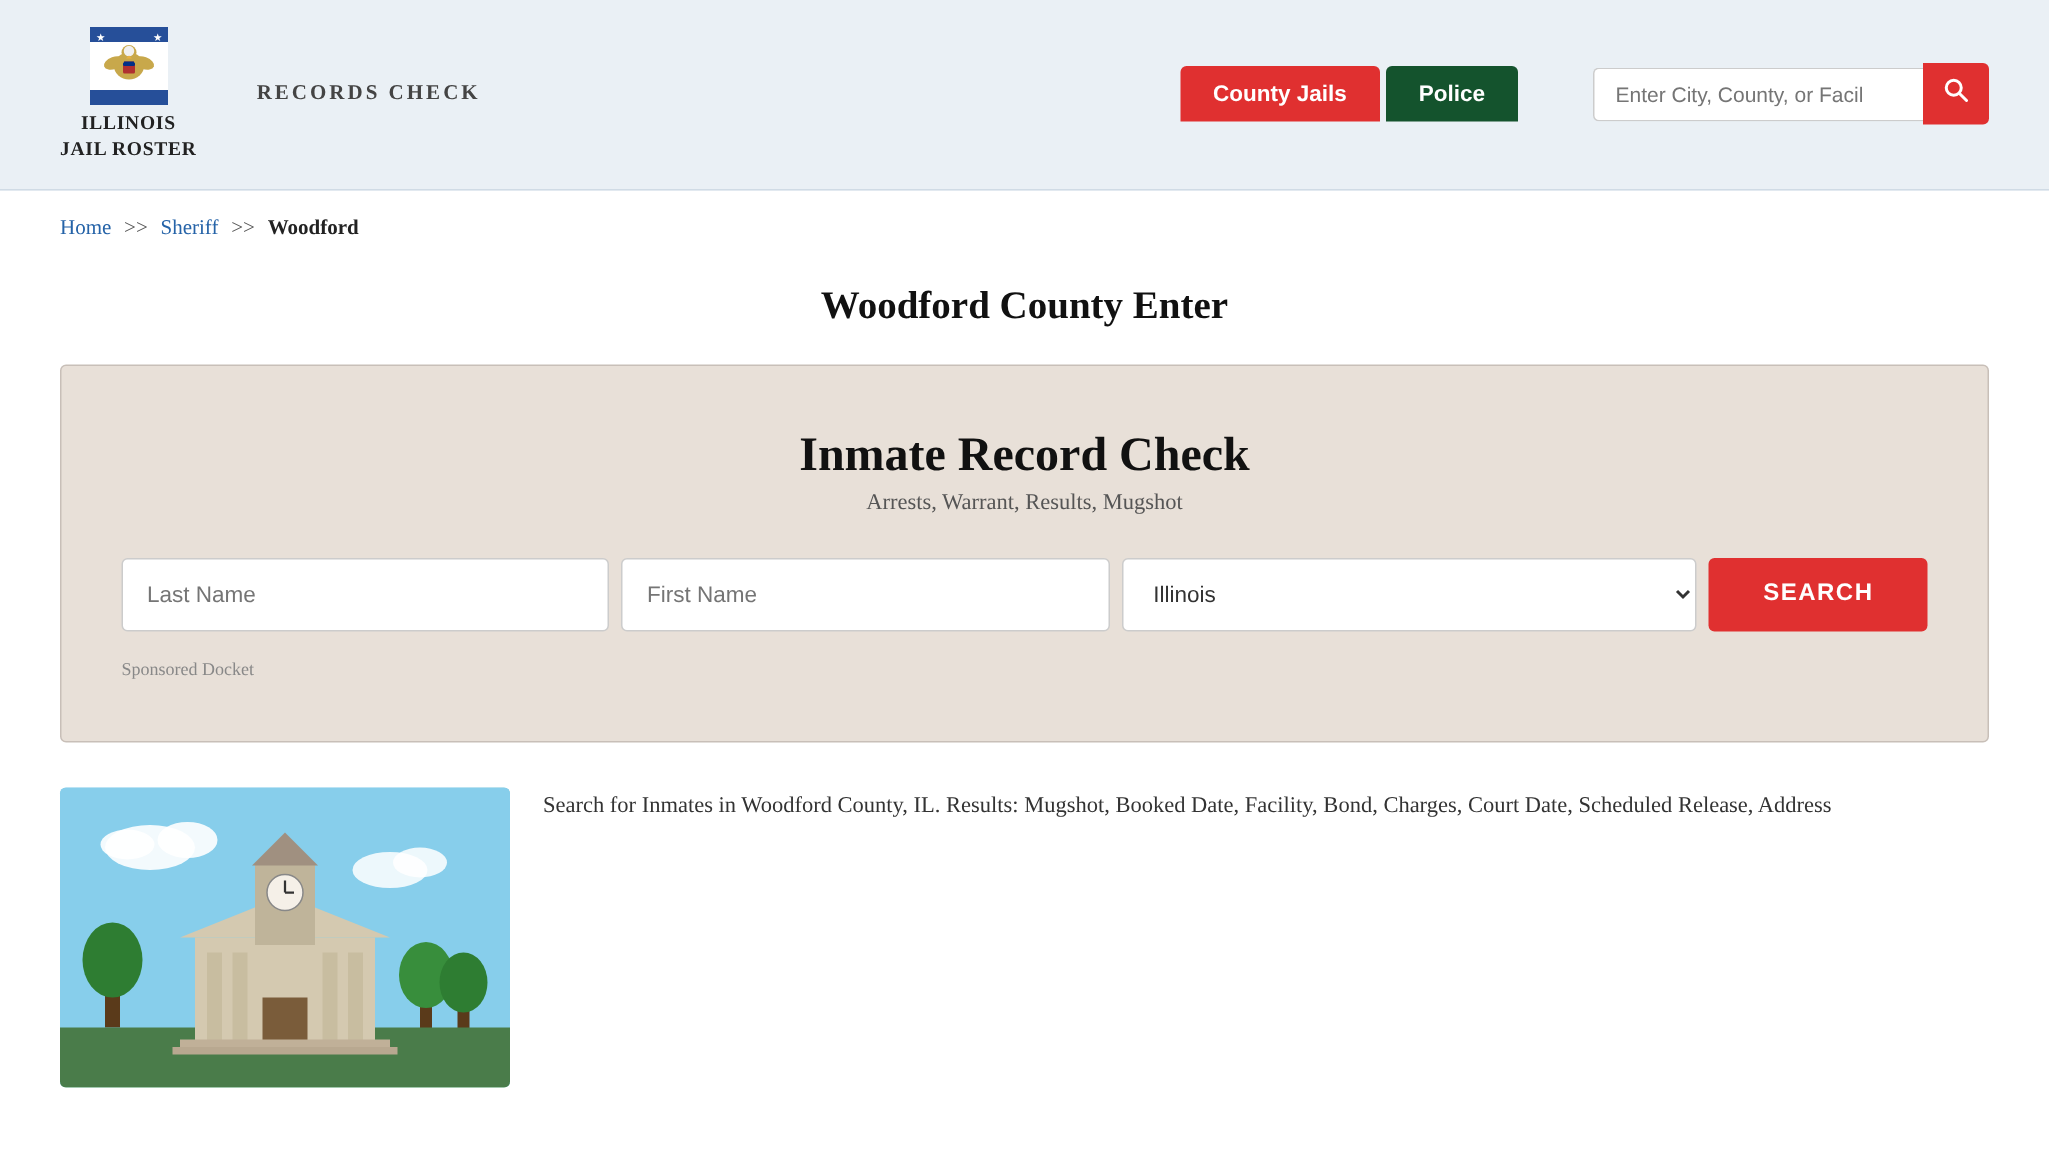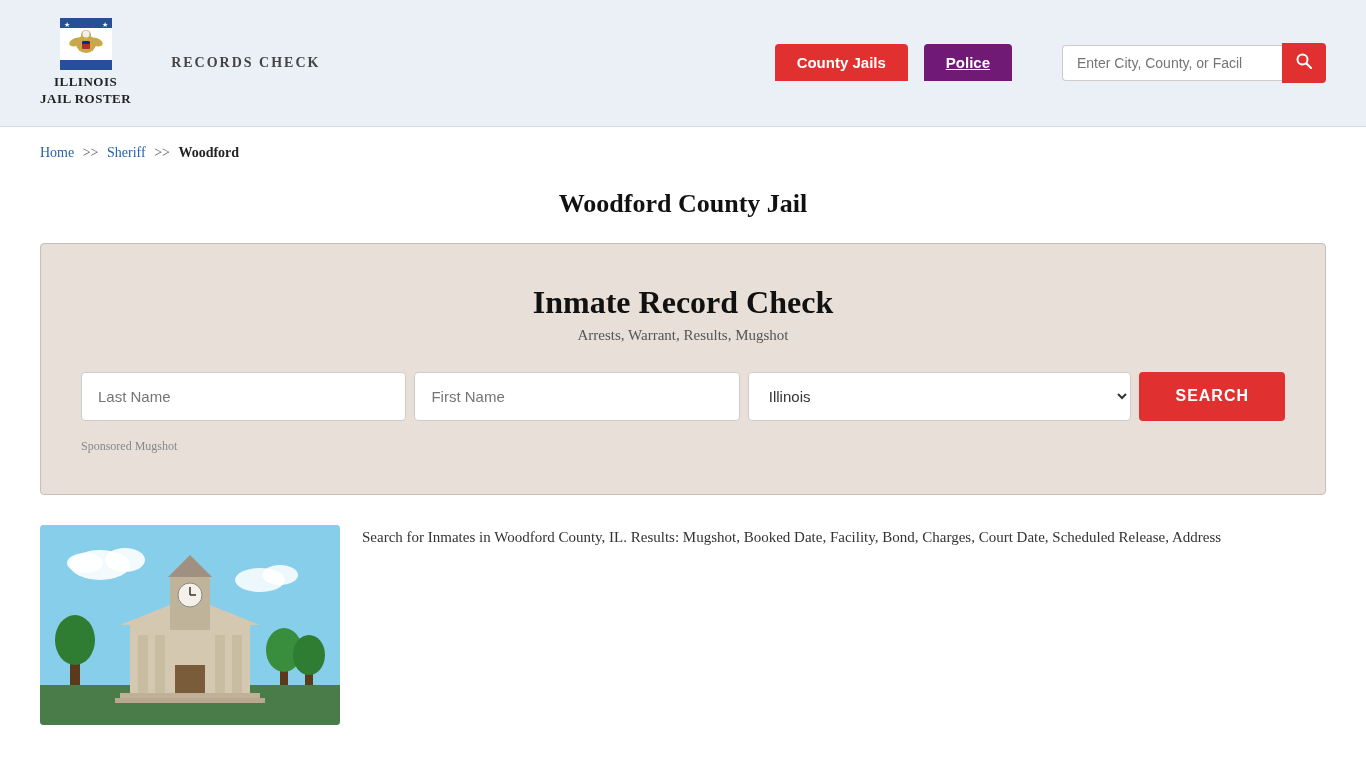--- a/index.html
+++ b/index.html
@@ -39,39 +39,38 @@
       font-size: 14px;
       font-weight: bold;
       letter-spacing: 2px;
       text-transform: uppercase;
       color: #444;
       margin-left: 10px;
     }
     .header-spacer { flex: 1; }
     .nav-buttons {
       display: flex;
-      gap: 16px;
+      gap: 4px;
       align-items: center;
     }
     .nav-btn {
       padding: 10px 22px;
       font-size: 15px;
       font-weight: bold;
       border: none;
       cursor: pointer;
       border-radius: 4px 4px 0 0;
     }
     .nav-btn-active {
       background: #e03030;
       color: #fff;
     }
     .nav-btn-inactive {
-      background: #701a75;
+      background: #14532d;
       color: #fff;
-      text-decoration: underline;
     }
     .search-bar {
       display: flex;
       align-items: center;
       margin-left: 20px;
     }
     .search-bar input {
       width: 220px;
       padding: 9px 14px;
       border: 1px solid #ccc;
@@ -267,32 +266,32 @@
 </header>
 
 <nav class="breadcrumb">
   <a href="#">Home</a>
   <span class="sep">&gt;&gt;</span>
   <a href="#">Sheriff</a>
   <span class="sep">&gt;&gt;</span>
   <span class="current">Woodford</span>
 </nav>
 
-<h1 class="page-title">Woodford County Jail</h1>
+<h1 class="page-title">Woodford County Enter</h1>
 
 <div class="inmate-search-box">
   <h2>Inmate Record Check</h2>
   <p class="subtitle">Arrests, Warrant, Results, Mugshot</p>
   <div class="search-fields">
     <input type="text" placeholder="Last Name" style="">
     <input type="text" placeholder="First Name" style="">
     <select id="state-select"><option value="Illinois">Illinois</option><option value="Alabama">Alabama</option><option value="Alaska">Alaska</option><option value="Arizona">Arizona</option><option value="Arkansas">Arkansas</option><option value="California">California</option><option value="Colorado">Colorado</option><option value="Connecticut">Connecticut</option><option value="Delaware">Delaware</option><option value="Florida">Florida</option><option value="Georgia">Georgia</option><option value="Hawaii">Hawaii</option><option value="Idaho">Idaho</option><option value="Indiana">Indiana</option><option value="Iowa">Iowa</option><option value="Kansas">Kansas</option><option value="Kentucky">Kentucky</option><option value="Louisiana">Louisiana</option><option value="Maine">Maine</option><option value="Maryland">Maryland</option><option value="Massachusetts">Massachusetts</option><option value="Michigan">Michigan</option><option value="Minnesota">Minnesota</option><option value="Mississippi">Mississippi</option><option value="Missouri">Missouri</option><option value="Montana">Montana</option><option value="Nebraska">Nebraska</option><option value="Nevada">Nevada</option><option value="New Hampshire">New Hampshire</option><option value="New Jersey">New Jersey</option><option value="New Mexico">New Mexico</option><option value="New York">New York</option><option value="North Carolina">North Carolina</option><option value="North Dakota">North Dakota</option><option value="Ohio">Ohio</option><option value="Oklahoma">Oklahoma</option><option value="Oregon">Oregon</option><option value="Pennsylvania">Pennsylvania</option><option value="Rhode Island">Rhode Island</option><option value="South Carolina">South Carolina</option><option value="South Dakota">South Dakota</option><option value="Tennessee">Tennessee</option><option value="Texas">Texas</option><option value="Utah">Utah</option><option value="Vermont">Vermont</option><option value="Virginia">Virginia</option><option value="Washington">Washington</option><option value="West Virginia">West Virginia</option><option value="Wisconsin">Wisconsin</option><option value="Wyoming">Wyoming</option></select>
     <button class="search-btn">SEARCH</button>
   </div>
-  <p class="sponsored-label">Sponsored Mugshot</p>
+  <p class="sponsored-label">Sponsored Docket</p>
 </div>
 
 <div class="bottom-section">
   <div class="county-image">
     
     <svg width="300" height="200" viewBox="0 0 300 200" xmlns="http://www.w3.org/2000/svg">
 
       <rect width="300" height="200" fill="#87CEEB"></rect>
 
       <ellipse cx="60" cy="40" rx="30" ry="15" fill="white" opacity="0.9"></ellipse>

